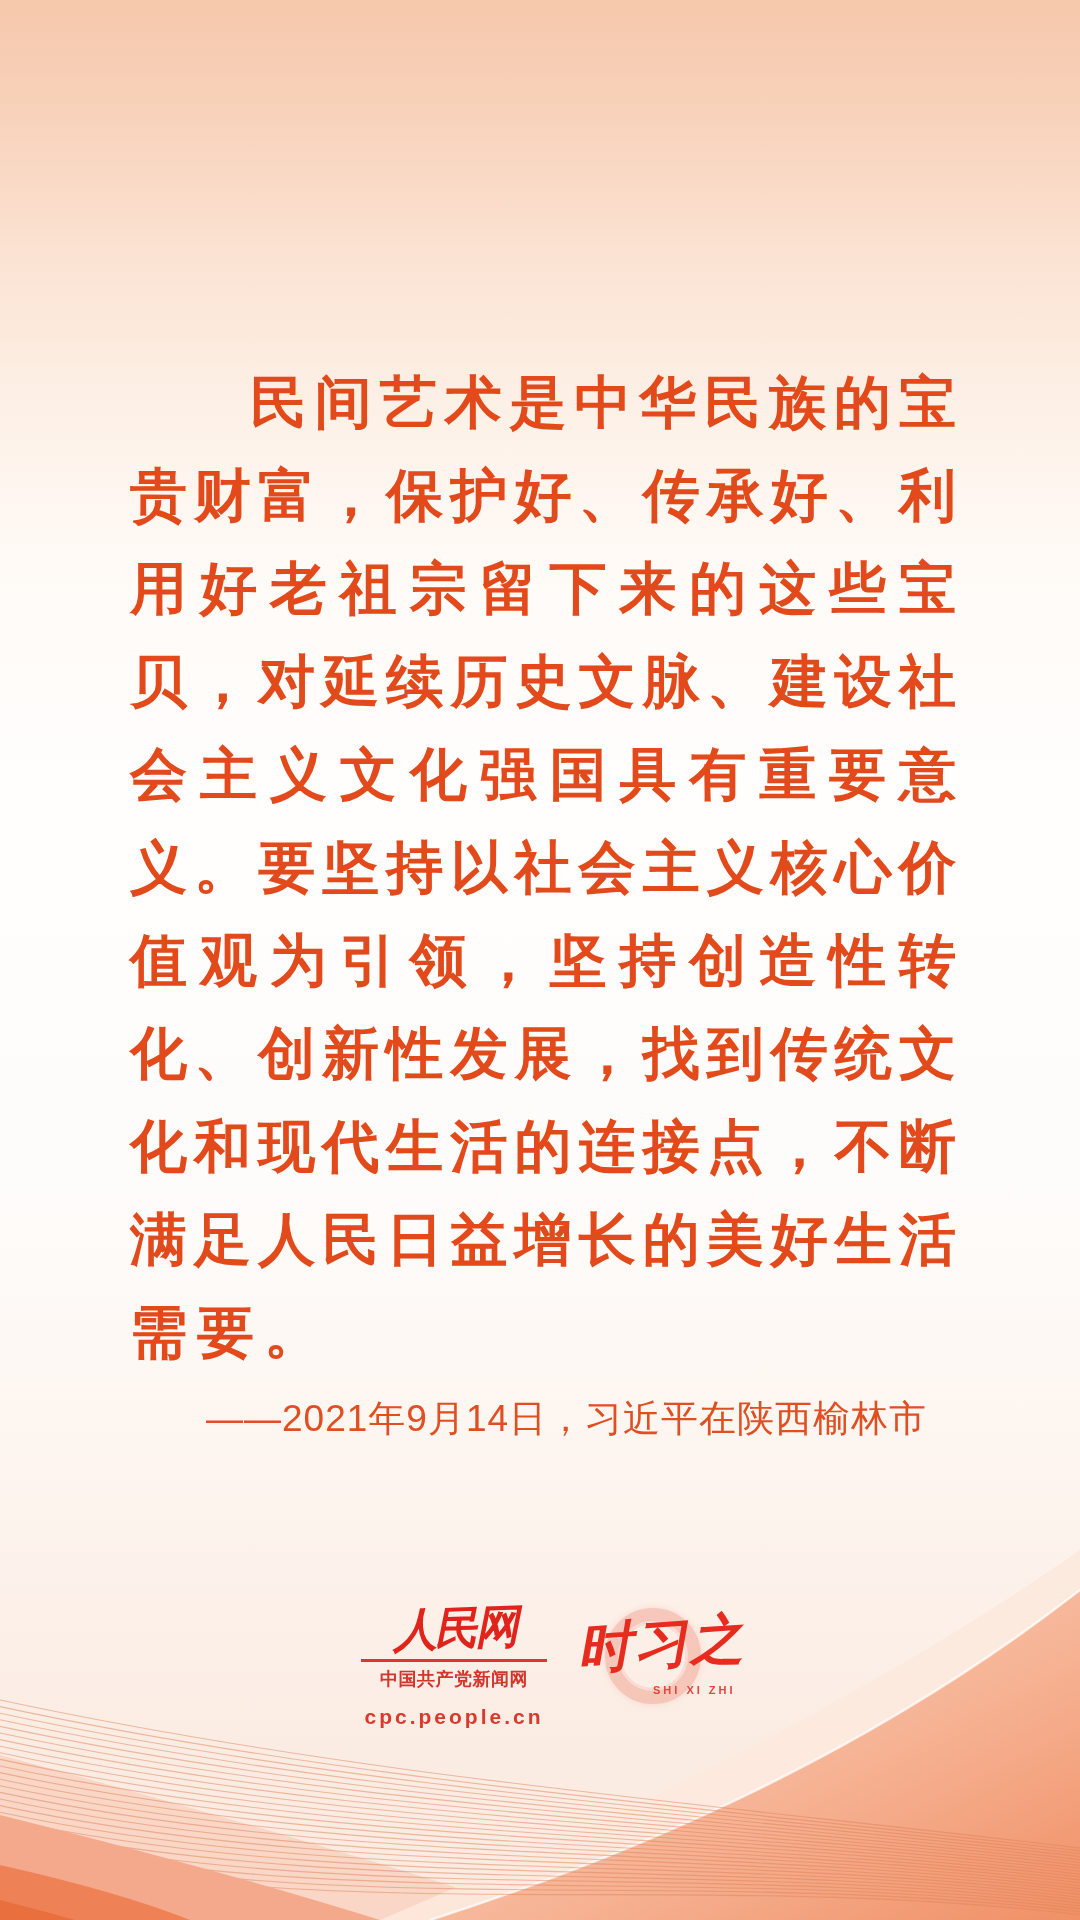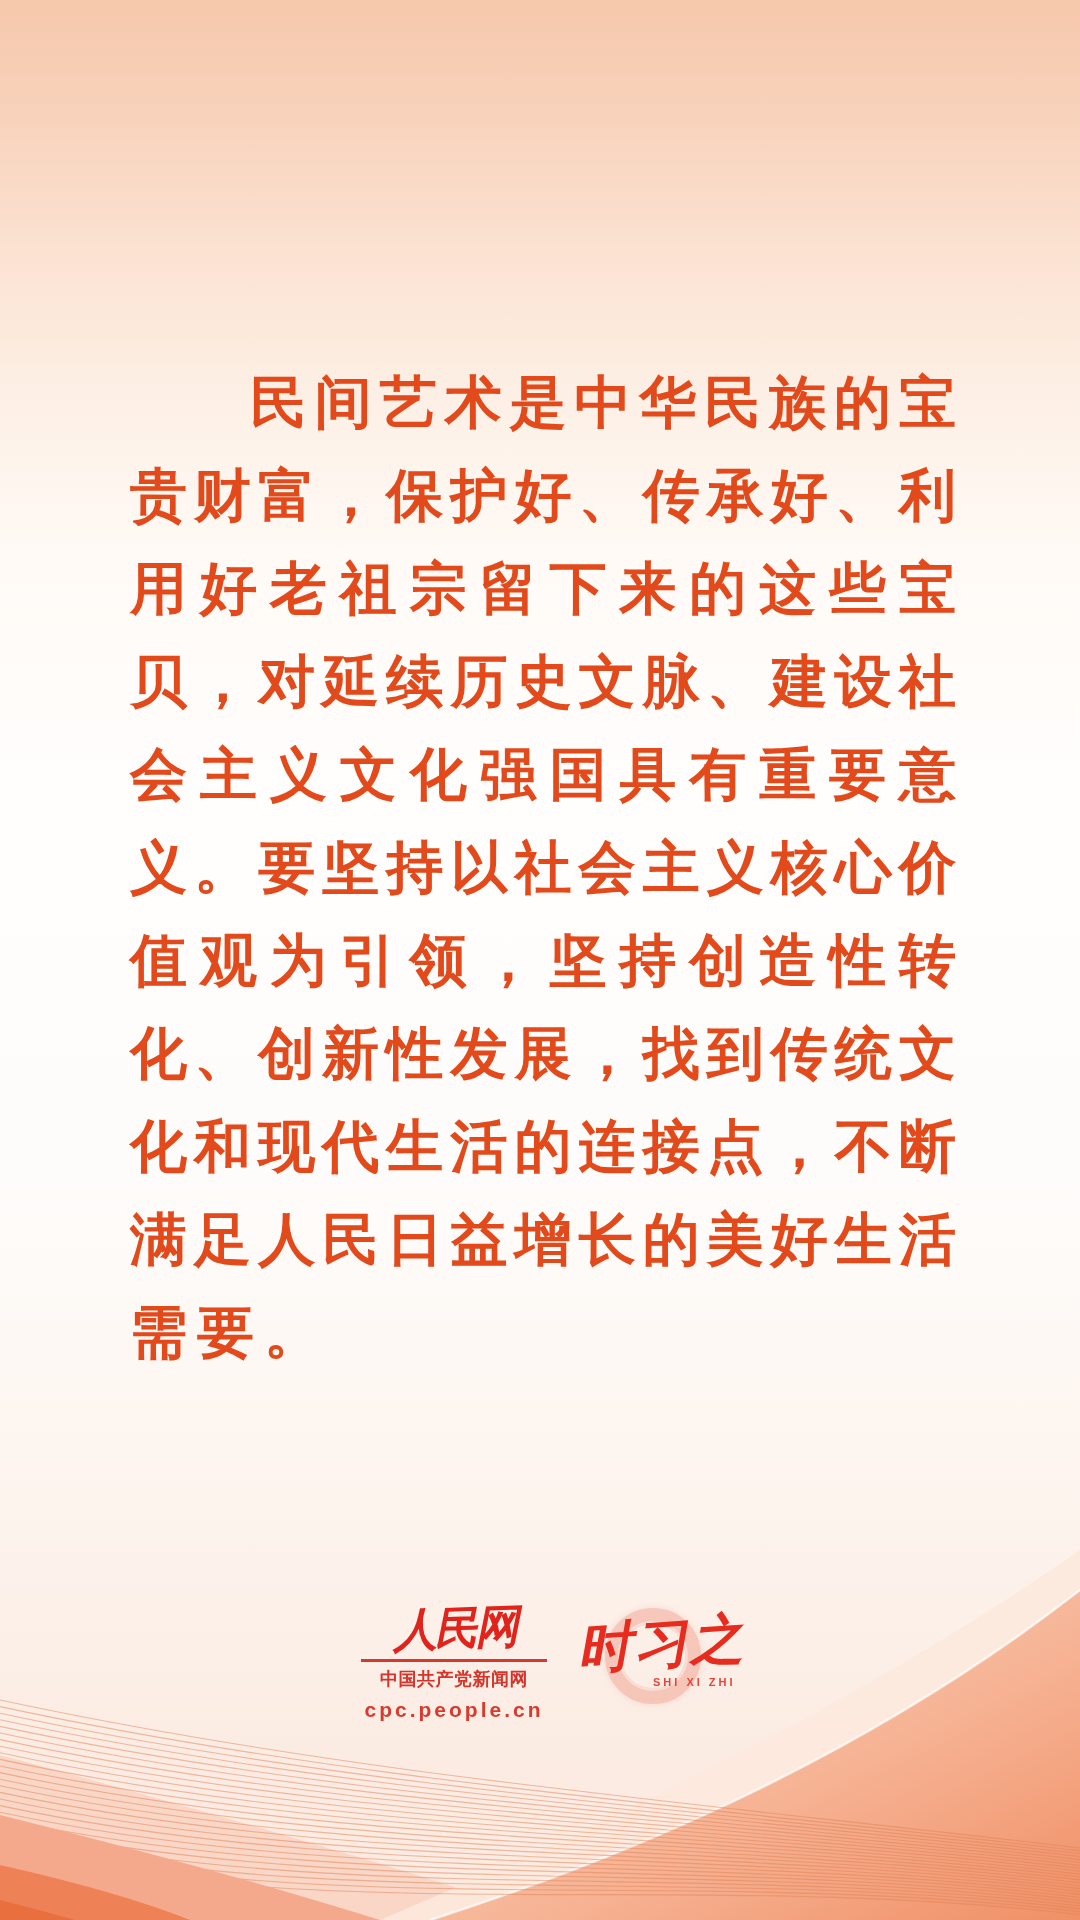--- a/index.html
+++ b/index.html
@@ -20,28 +20,28 @@
   
   #attribution{position:absolute;left:130px;top:1392px;width:840px;
     font-size:37px;font-weight:500;color:#e04f22;line-height:53px;letter-spacing:1px;}
   #attribution .a1{text-indent:76px;}
   
   .pd-logo{position:absolute;left:348px;top:1598px;width:212px;text-align:center;}
   .pd-script{font-size:46px;font-weight:800;font-style:italic;color:#e0241c;
     letter-spacing:-3px;transform:rotate(-2deg) scaleX(.95);display:inline-block;line-height:60px;}
   .pd-rule{width:186px;height:3px;background:#d63a2e;margin:1px auto 5px auto;}
   .pd-name{font-size:18px;font-weight:800;color:#d5342b;letter-spacing:.5px;line-height:25px;}
-  .pd-url{font-size:21px;font-weight:700;color:#da392e;letter-spacing:3px;line-height:24px;margin-top:6px;}
+  .pd-url{font-size:21px;font-weight:700;color:#da392e;letter-spacing:3px;line-height:24px;margin-top:13px;}
   .sxz{position:absolute;left:575px;top:1600px;width:170px;height:125px;}
   .sxz-ring{position:absolute;left:30px;top:8px;width:70px;height:70px;border-radius:50%;
     border:13px solid rgba(240,166,148,.55);
     box-shadow:inset 0 0 0 3px rgba(246,200,188,.45), 0 0 6px rgba(240,166,148,.35);}
   .sxz-title{position:absolute;left:2px;top:16px;font-size:54px;font-weight:800;font-style:italic;
     color:#e72b1e;letter-spacing:2px;transform:rotate(-4deg);line-height:1;white-space:nowrap;}
-  .sxz-sub{position:absolute;left:78px;top:76px;font-size:11px;font-weight:700;
+  .sxz-sub{position:absolute;left:78px;top:84px;font-size:11px;font-weight:700;
     color:#e8443a;letter-spacing:3px;white-space:nowrap;}
   
   #deco{position:absolute;left:0;bottom:0;width:1080px;height:380px;}
 </style>
 </head>
 <body>
 
 <svg id="deco" viewBox="0 0 1080 380" preserveAspectRatio="none">
   <defs>
     <linearGradient id="waveGrad" x1="0" y1="0" x2="1" y2="1">
@@ -238,20 +238,21 @@
       <span>活</span>
     </div>
     <div class="q-line no-justify">
       <span>需</span>
       <span>要</span>
       <span>。</span>
     </div>
   </div>
 
 <div id="attribution">
+  <div class="a1">——2021年9月14日，习近平在陕西榆林市</div>
 </div>
 
 <div class="pd-logo">
   <span class="pd-script">人民网</span>
   <div class="pd-rule"></div>
   <div class="pd-name">中国共产党新闻网</div>
   <div class="pd-url">cpc.people.cn</div>
 </div>
 
 <div class="sxz">

